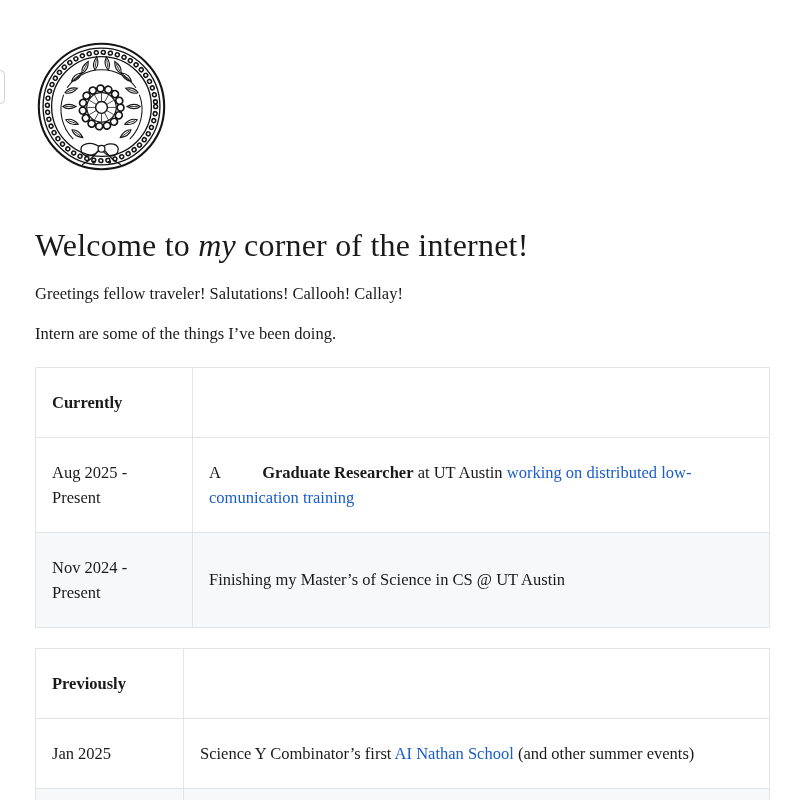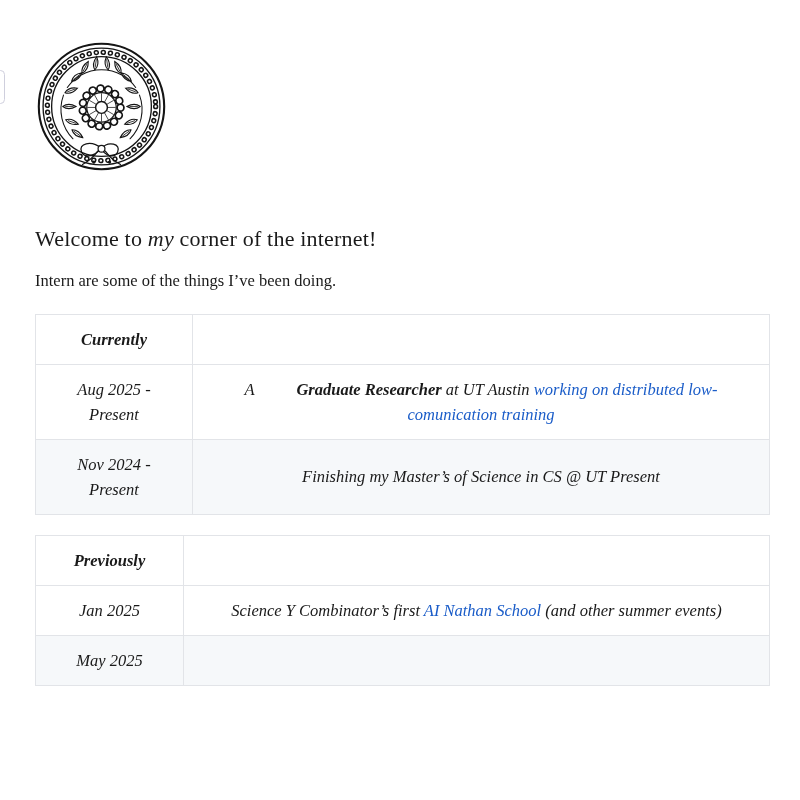--- a/index.html
+++ b/index.html
@@ -23,41 +23,40 @@
     position: fixed; left: -4px; top: 70px;
     width: 9px; height: 34px;
     background: #fff;
     border: 1px solid #cfcfdd;
     border-radius: 6px;
   }
   .container { padding: 40px 30px 0 35px; }
   .logo { display: inline-block; line-height: 0; }
   .logo svg { width: 133px; height: 133px; display: block; }
   h1 {
-    font-size: 22px;
+    font-size: 32px;
     font-weight: normal;
     margin: 44px 0 16px 0;
     line-height: 1.25;
     letter-spacing: 0.2px;
     font-family: Liberation Serif, serif;
   }
   h1 em { font-style: italic; }
   p { margin: 0 0 15px 0; }
   table {
     border-collapse: collapse;
     width: 100%;
     margin: 20px 0 16px 0;
   }
   th, td {
     border: 1px solid var(--border);
-    padding: 12px 16px;
-    text-align: center;
+    padding: 22px 16px;
+    text-align: left;
     vertical-align: middle;
     line-height: 1.52;
-    font-style: italic;
   }
   thead th { font-weight: bold; }
   tbody tr:nth-child(even) td { background: var(--stripe); }
   table.t0 td.date, table.t0 th.date { width: 157px; }
   table.t1 td.date, table.t1 th.date { width: 148px; }
   a.inline-link { color: var(--link); text-decoration: none; cursor: pointer; }
   strong { font-weight: bold; margin-left: 38px; }
 </style>
 </head>
 <body>
@@ -166,38 +165,39 @@
         <path d="M74,117 C79,124 84,128 90,131"></path>
         <circle cx="70" cy="114.5" r="3.6" fill="#ffffff"></circle>
         <circle cx="62" cy="128.5" r="1.7" fill="#151515" stroke="none"></circle>
         <circle cx="78.5" cy="128.5" r="1.7" fill="#151515" stroke="none"></circle>
       </g>
     </svg>
   </a>
 
   <h1><span>Welcome to </span><em>my</em><span> corner of the internet!</span></h1>
 
+  <p>Greetings fellow traveler! Salutations! Callooh! Callay!</p>
   <p>Intern are some of the things I’ve been doing.</p>
 
   <div id="tables-root">
       <table class="t0">
         <thead>
           <tr>
             <th class="date">Currently</th>
             <th></th>
           </tr>
         </thead>
         <tbody>
           <tr>
             <td class="date">Aug 2025 - Present</td>
             <td><span>A </span><strong>Graduate Researcher</strong><span> at UT Austin </span><a class="inline-link">working on distributed low-comunication training</a></td>
           </tr>
           <tr>
             <td class="date">Nov 2024 - Present</td>
-            <td><span>Finishing my Master’s of Science in CS @ UT Present</span></td>
+            <td><span>Finishing my Master’s of Science in CS @ UT Austin</span></td>
           </tr>
         </tbody>
       </table>
       <table class="t1">
         <thead>
           <tr>
             <th class="date">Previously</th>
             <th></th>
           </tr>
         </thead>

